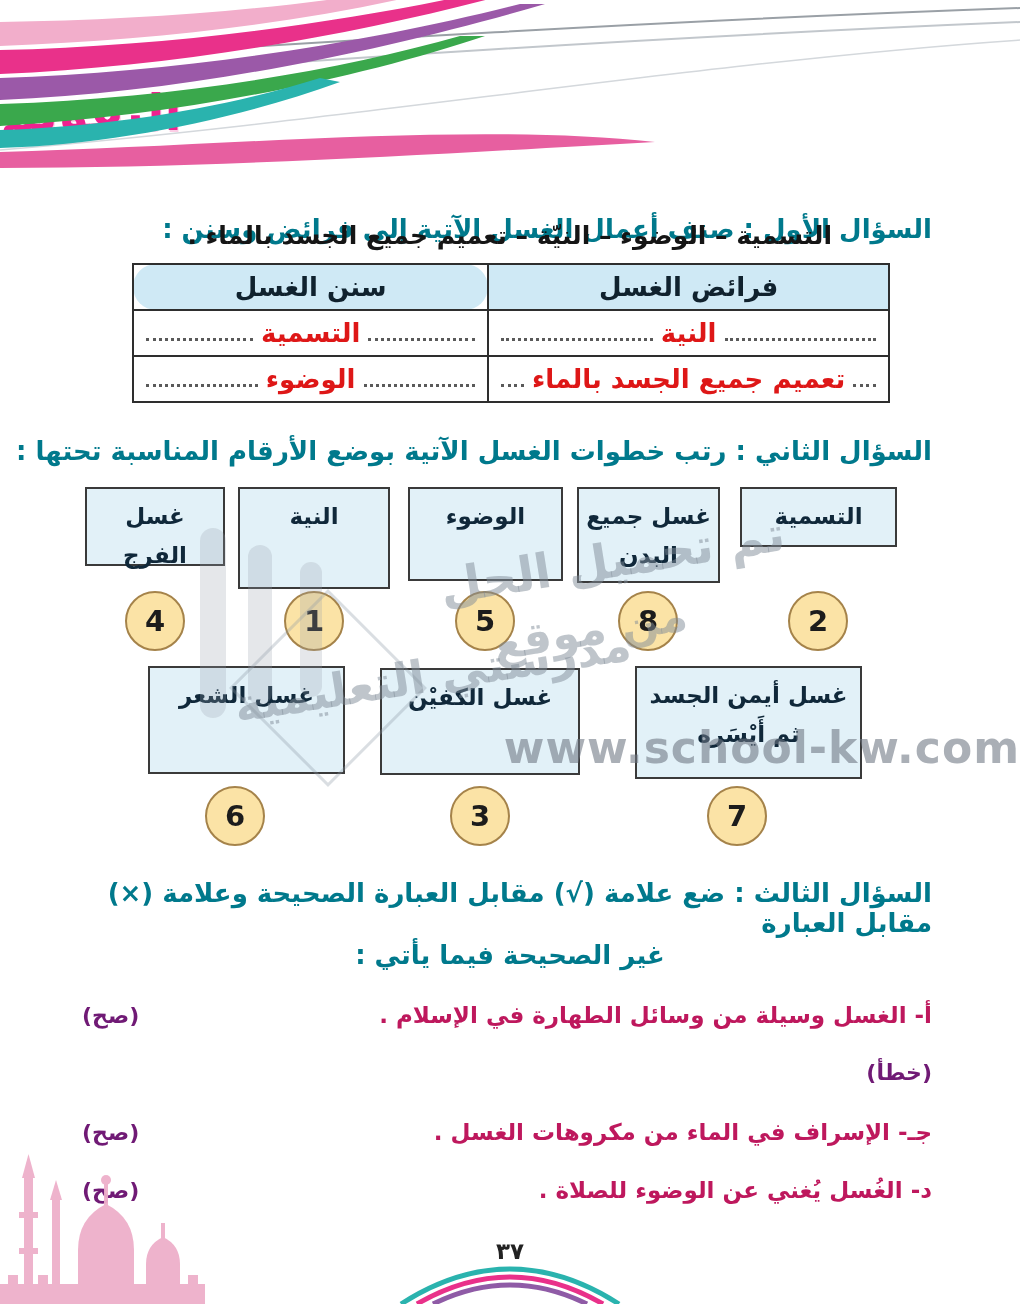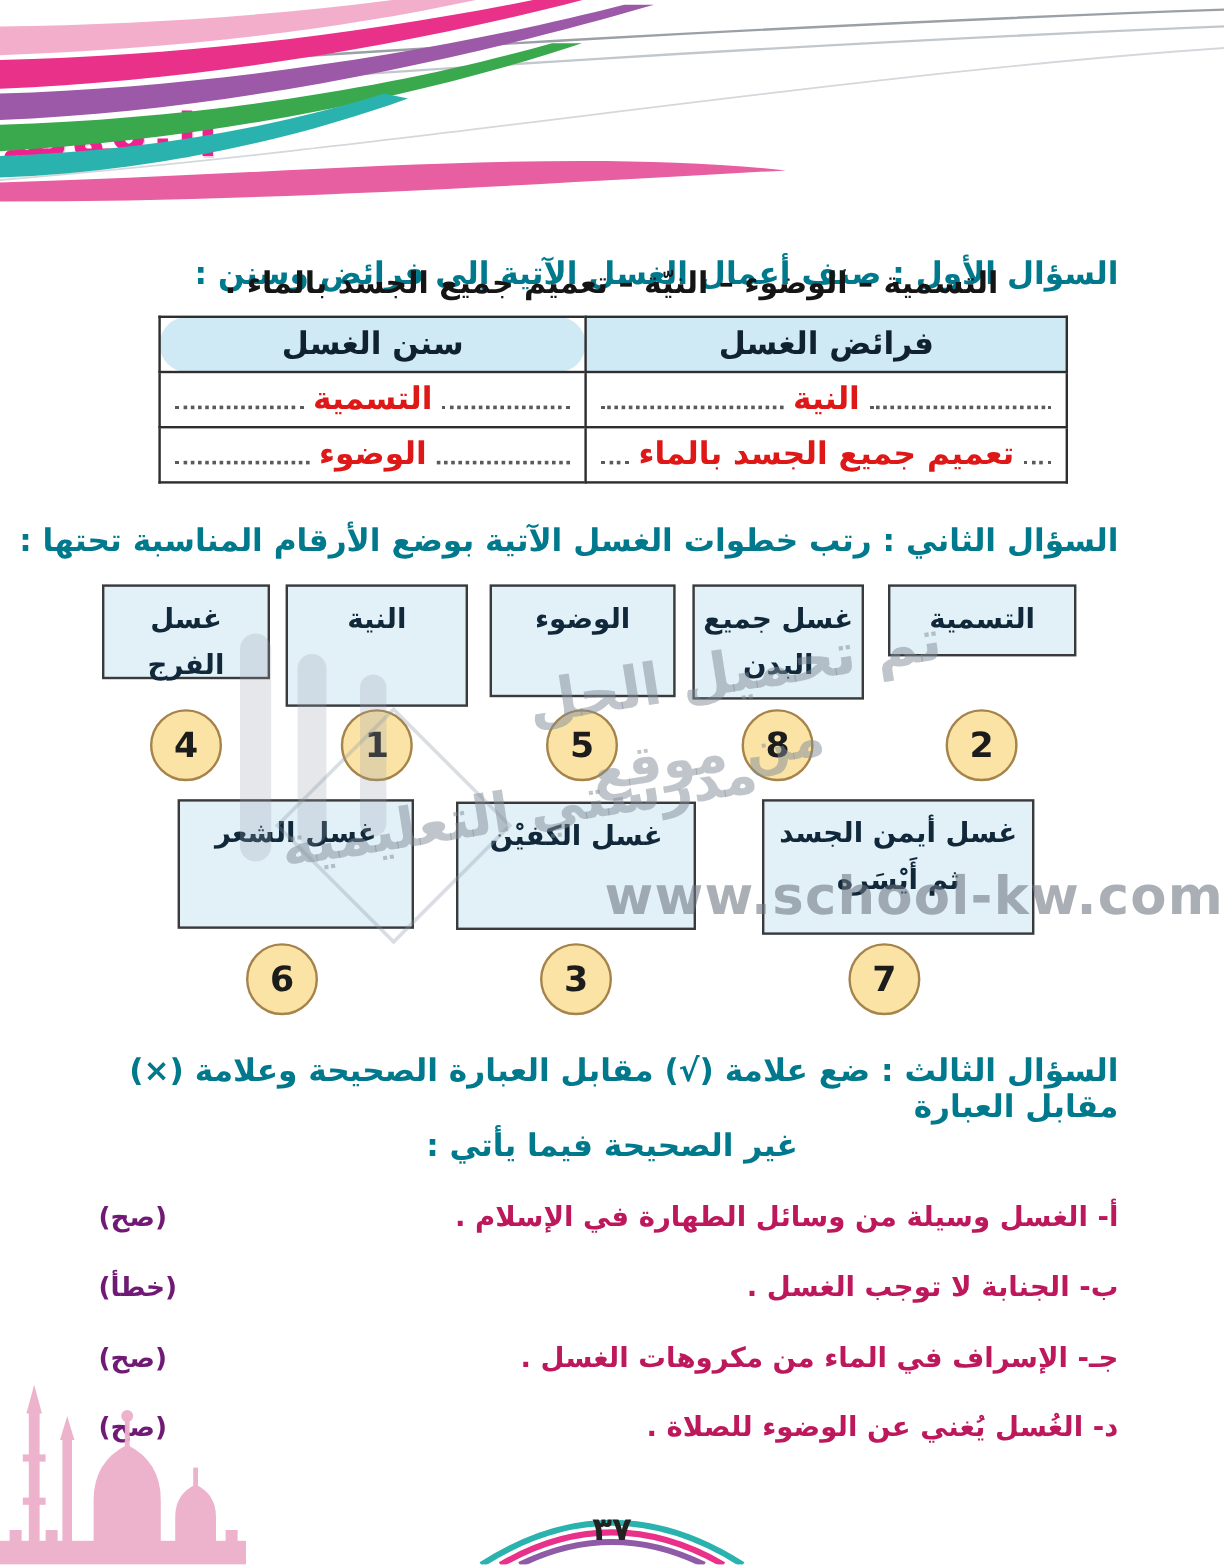--- a/index.html
+++ b/index.html
@@ -56,21 +56,21 @@
   .wm2 { top:604px; left:492px; font-size:44px; }
   .wm3 { top:648px; left:232px; font-size:46px; }
   .wm-url { position:absolute; top:722px; left:0; right:0; text-align:right; direction:ltr;
             font-size:44px; font-weight:bold; color:rgba(108,118,130,0.58); letter-spacing:1px; z-index:6; }
   .wm-diamond { position:absolute; left:258px; top:618px; width:140px; height:140px;
                 border:3px solid rgba(140,152,164,0.32); transform:rotate(45deg); z-index:5; }
   .wm-bar { position:absolute; border-radius:14px; background:rgba(150,160,170,0.25); z-index:5; }
 
   
   .page-number { position:absolute; top:1238px; left:0; right:0; text-align:center;
-                 font-size:27px; font-weight:bold; color:#222; z-index:3;margin-top:21px; }
+                 font-size:23px; font-weight:bold; color:#222; z-index:3; }
   .mosque { position:absolute; left:0; top:1128px; width:205px; height:176px; z-index:1; }
   .footer-arcs { position:absolute; left:395px; top:1258px; width:230px; height:46px; z-index:2; }
   .top-swoosh { position:absolute; top:0; left:0; width:1020px; height:175px; z-index:1; }
 </style>
 </head>
 <body>
 
 <div class="page">
 
   <svg class="top-swoosh" viewBox="0 0 1020 175" aria-hidden="true">
@@ -165,21 +165,20 @@
   <div class="wm-bar" style="left:300px; top:562px; width:22px; height:135px;"></div>
 
   <div class="q3-line1" style="top:878px;">السؤال الثالث : ضع علامة (√) مقابل العبارة الصحيحة وعلامة (×) مقابل العبارة</div>
   <div class="q3-line2" style="top:940px;">غير الصحيحة فيما يأتي :</div>
 
   <div class="tf-row" style="top:1002px;">
     <span class="tf-text">أ- الغسل وسيلة من وسائل الطهارة في الإسلام .</span>
     <span class="tf-ans">(صح)</span>
   </div>
   <div class="tf-row" style="top:1060px;">
-    <span class="tf-text">ب- الجنابة لا توجب الغسل .</span>
     <span class="tf-ans">(خطأ)</span>
   </div>
   <div class="tf-row" style="top:1119px;">
     <span class="tf-text">جـ- الإسراف في الماء من مكروهات الغسل .</span>
     <span class="tf-ans">(صح)</span>
   </div>
   <div class="tf-row" style="top:1177px;">
     <span class="tf-text">د- الغُسل يُغني عن الوضوء للصلاة .</span>
     <span class="tf-ans">(صح)</span>
   </div>

